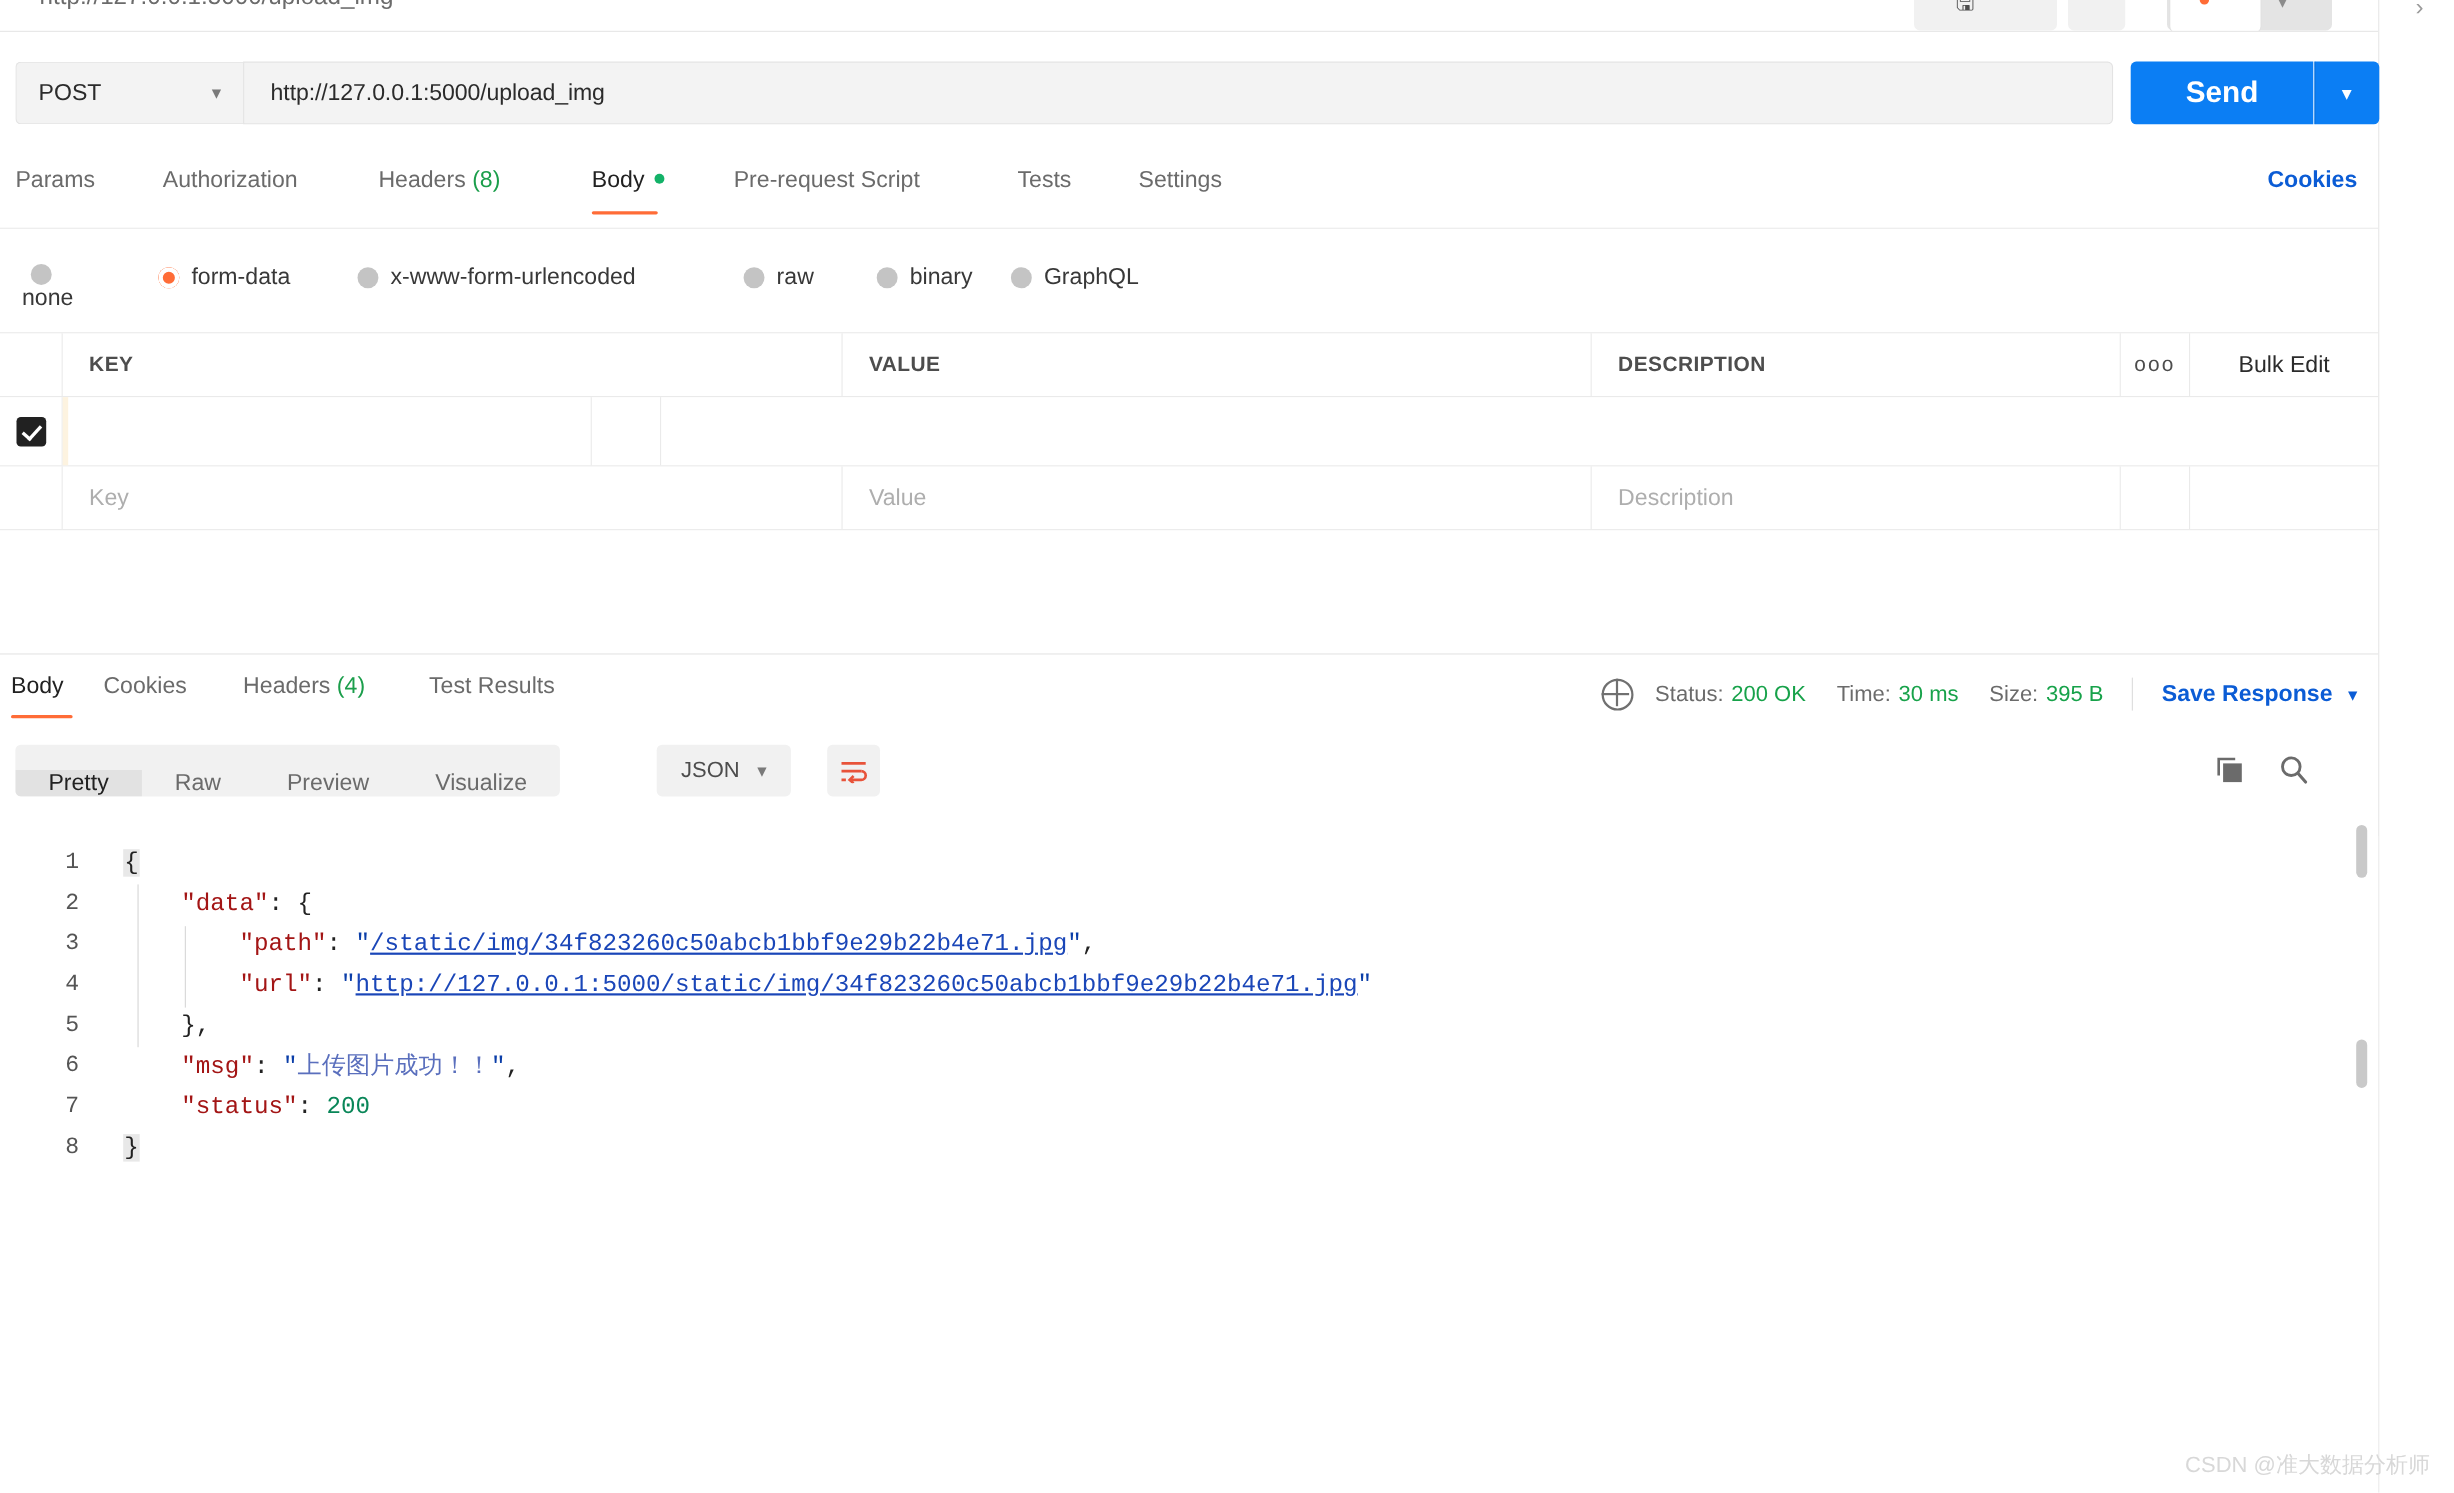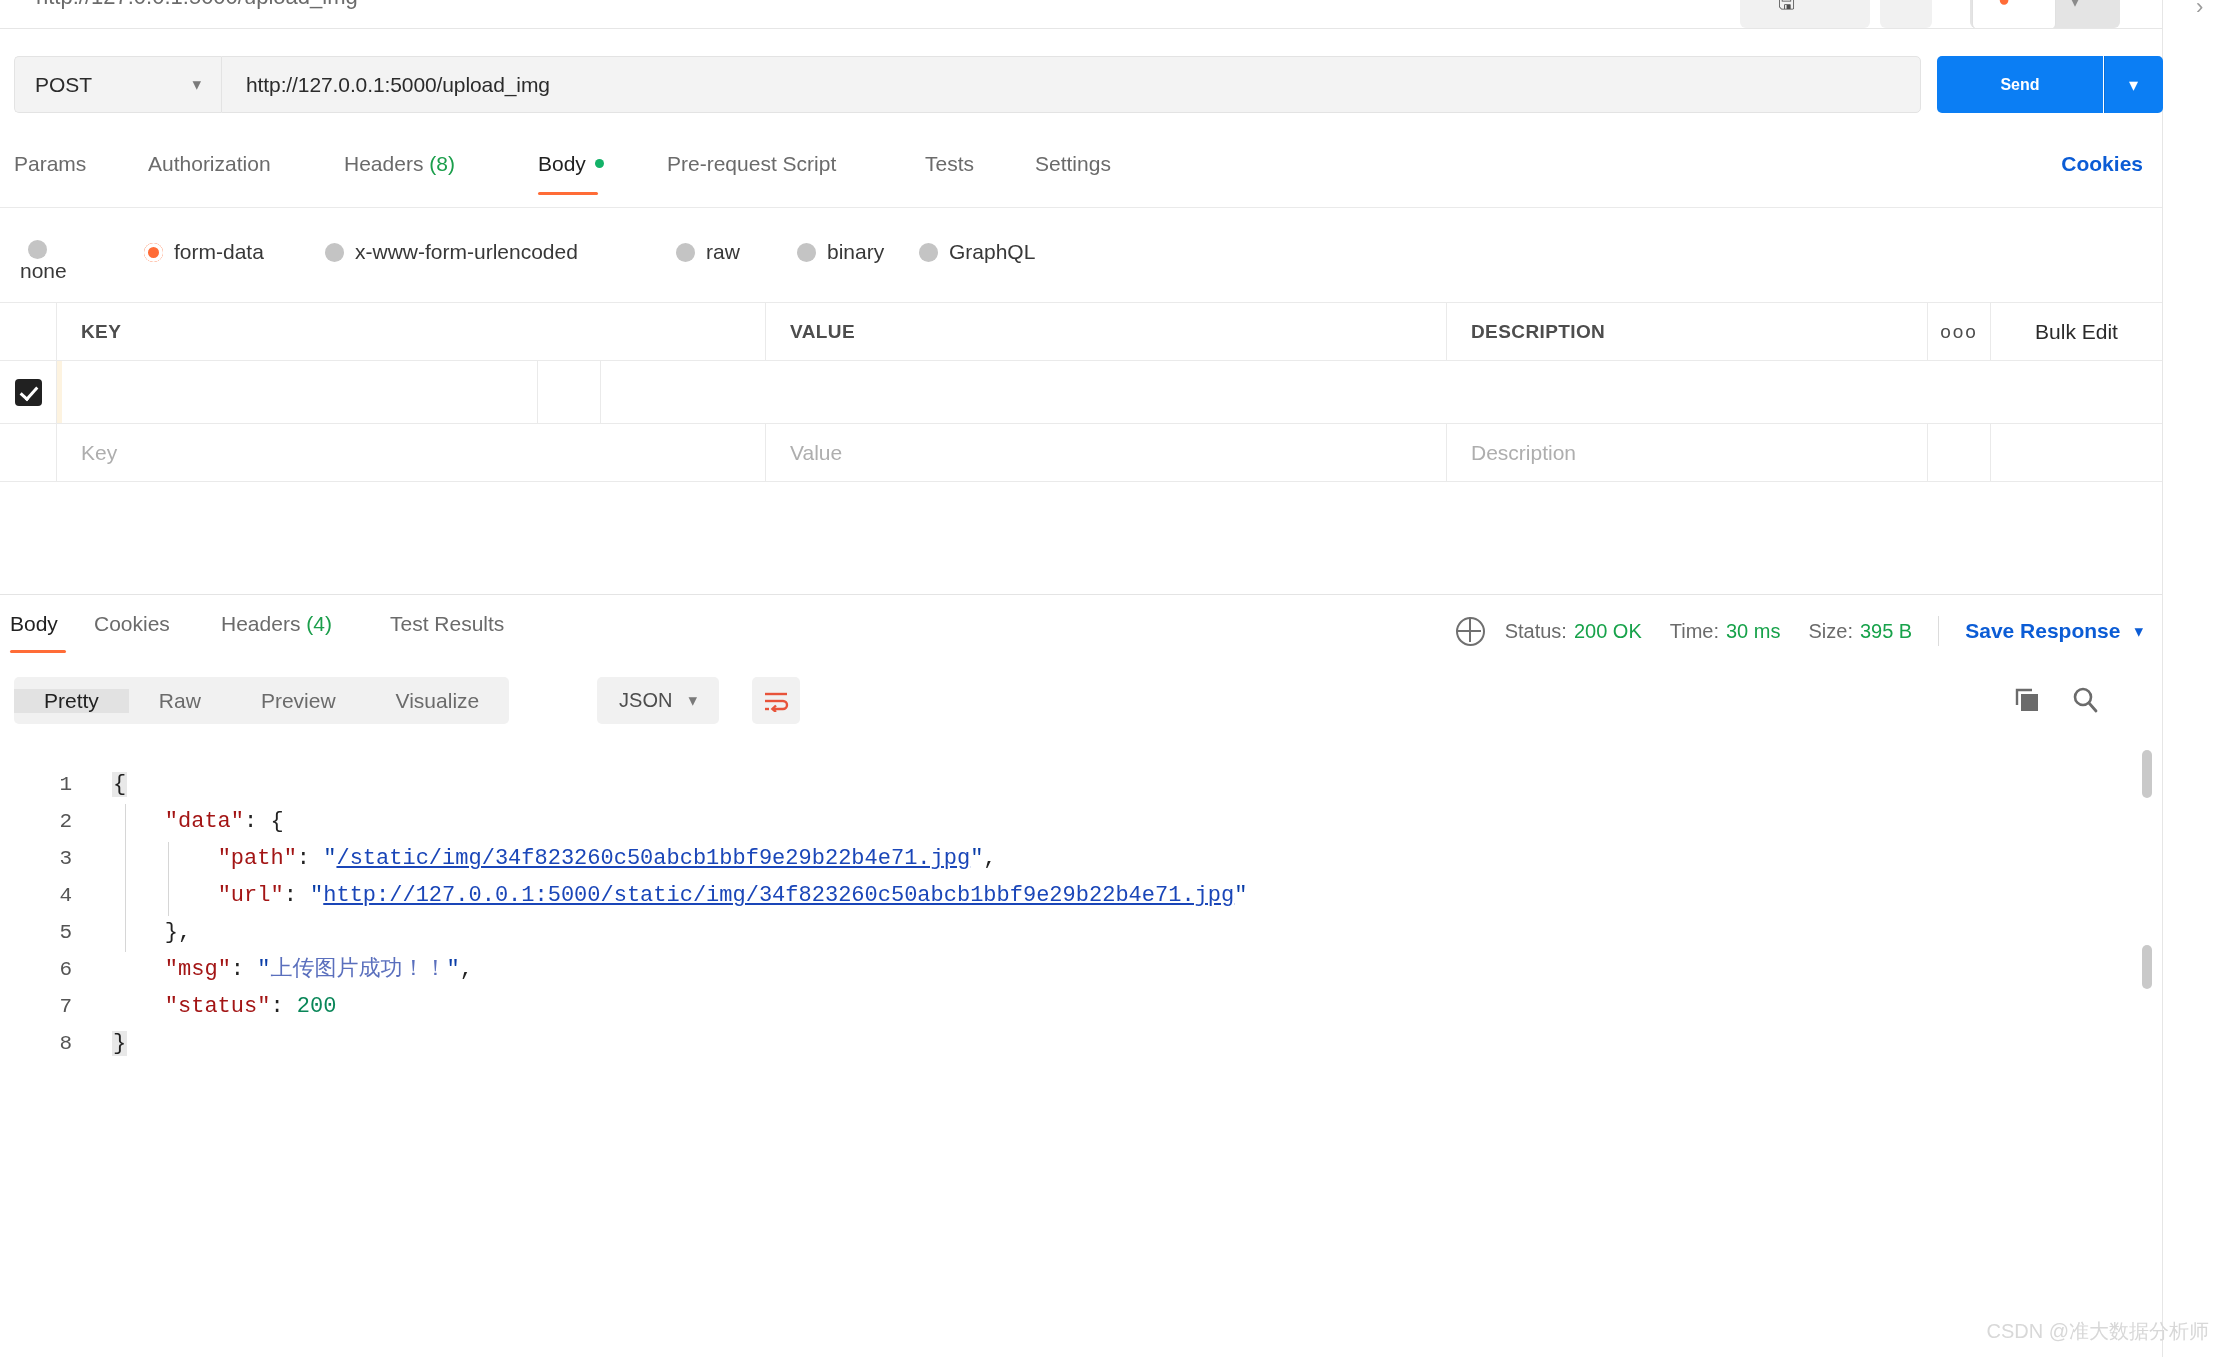--- a/index.html
+++ b/index.html
@@ -122,21 +122,21 @@
   .send-btn {
     position: absolute;
     left: 1937px; top: 10px;
     width: 166px; height: 57px;
     background: #0b7ef4;
     border-radius: 5px 0 0 5px;
     display: flex;
     align-items: center;
     justify-content: center;
     color: #fff;
-    font-size: 16px;
+    font-size: 27px;
     font-weight: bold;
     cursor: pointer;
   }
   .send-caret {
     position: absolute;
     left: 2104px; top: 10px;
     width: 59px; height: 57px;
     background: #0b7ef4;
     border-radius: 0 5px 5px 0;
     display: flex;
@@ -403,21 +403,21 @@
     width: 2162px;
     height: 56px;
   }
   .seg-group {
     position: absolute;
     left: 14px; top: 0;
     height: 47px;
     background: #f1f1f1;
     border-radius: 5px;
     display: flex;
-    align-items: center;
+    align-items: flex-end;
     overflow: hidden;
   }
   .seg {
     display: flex;
     align-items: center;
     justify-content: center;
     font-size: 21px;
     color: #6b6b6b;
     padding: 0 30px;
     cursor: pointer;

